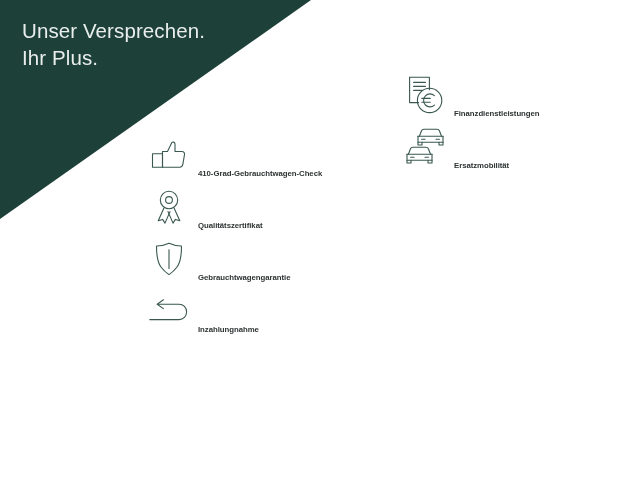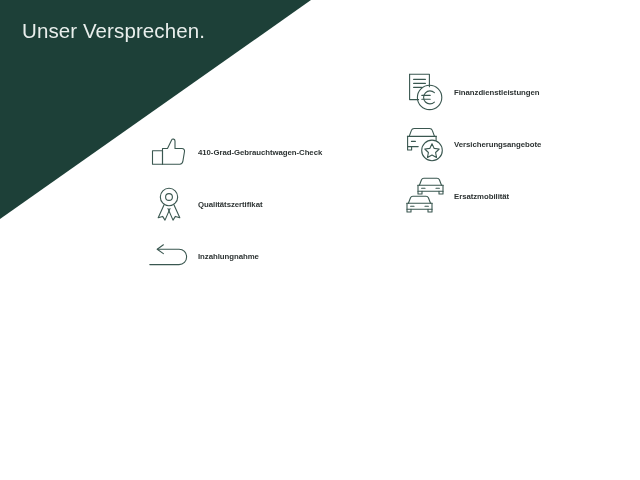--- a/index.html
+++ b/index.html
@@ -42,21 +42,21 @@
   .col {
     position: absolute;
   }
   #col-left  { left: 140px; top: 126px; }
   #col-right { left: 396px; top: 66px; }
 
   .feature {
     position: relative;
     height: 52px;
     display: flex;
-    align-items: center;
+    align-items: flex-end;
   }
   .feature-icon {
     width: 58px;
     height: 46px;
     flex: 0 0 58px;
     display: flex;
     align-items: center;
     justify-content: center;
   }
   .feature-icon svg {
@@ -115,20 +115,21 @@
 
   <svg id="bg-shapes" viewBox="0 0 640 480">
     <rect x="0" y="0" width="640" height="480" fill="#ffffff"></rect>
     <polygon points="0,0 311,0 0,219" fill="#1d4038"></polygon>
     <polygon points="640,379 640,462 228,462" fill="#1d4038"></polygon>
     <rect x="0" y="462" width="640" height="18" fill="#ec6608"></rect>
   </svg>
 
   <div class="headline">
     <span class="headline-line">Unser Versprechen.</span>
+    <span class="headline-line">Ihr Plus.</span>
   </div>
 
   <div class="col" id="col-left">
 
     <div class="feature">
       <span class="feature-icon">
         <svg width="36" height="30" viewBox="0 0 36 30" fill="none" stroke="#3a5750" stroke-width="1.1" stroke-linejoin="round" stroke-linecap="round">
           <path d="M11.5 11.5 L16.5 11.5 L20.5 3.2 C21.4 1.3 24 1.9 24 4.1 L24 11.5 L31 11.5 C32.6 11.5 33.8 12.9 33.5 14.5 L31.9 24.2 C31.6 25.9 30.3 27.2 28.8 27.2 L11.5 27.2 Z"></path>
           <rect x="1.5" y="13.8" width="10" height="13.4"></rect>
         </svg>
@@ -141,20 +142,29 @@
         <svg width="30" height="34" viewBox="0 0 30 34" fill="none" stroke="#3a5750" stroke-width="1.1" stroke-linejoin="round" stroke-linecap="round">
           <circle cx="15" cy="10" r="8.7"></circle>
           <circle cx="15" cy="10" r="3.4"></circle>
           <path d="M10.2 17.6 L4.2 30.8 L8.6 29.4 L11 33.1 L16 21.6"></path>
           <path d="M19.8 17.6 L25.8 30.8 L21.4 29.4 L19 33.1 L14 21.6"></path>
         </svg>
       </span>
       <span class="feature-label">Qualitätszertifikat</span>
     </div>
 
+    <div class="feature">
+      <span class="feature-icon">
+        <svg width="28" height="34" viewBox="0 0 28 34" fill="none" stroke="#3a5750" stroke-width="1.1" stroke-linejoin="round" stroke-linecap="round">
+          <path d="M14 1.2 C9.6 3.2 5.4 4 1.6 4 C1.6 4 0.9 17.8 5.8 24.8 C8.6 28.9 11.6 31 14 32.6 C16.4 31 19.4 28.9 22.2 24.8 C27.1 17.8 26.4 4 26.4 4 C22.6 4 18.4 3.2 14 1.2 Z"></path>
+          <path d="M14 7.8 L14 26.4"></path>
+        </svg>
+      </span>
+      <span class="feature-label">Gebrauchtwagengarantie</span>
+    </div>
 
 
     <div class="feature">
       <span class="feature-icon">
         <svg width="40" height="24" viewBox="0 0 40 24" fill="none" stroke="#3a5750" stroke-width="1.1" stroke-linejoin="round" stroke-linecap="round">
           <path d="M0.8 20.6 L30 20.6 C34.4 20.6 37.6 17.2 37.6 12.9 C37.6 8.6 34.4 5.2 30 5.2 L8.4 5.2"></path>
           <path d="M14.4 0.8 L8.2 5.2 L14.4 9.6"></path>
         </svg>
       </span>
       <span class="feature-label">Inzahlungnahme</span>
@@ -174,35 +184,20 @@
           <path d="M6.6 14.4 L14.6 14.4"></path>
           <circle cx="22.6" cy="24.4" r="12.2"></circle>
           <path d="M27.4 19.6 C26.2 18.5 24.6 17.9 22.9 17.9 C19.4 17.9 16.6 20.8 16.6 24.4 C16.6 28 19.4 30.9 22.9 30.9 C24.6 30.9 26.2 30.3 27.4 29.2"></path>
           <path d="M14.8 22.4 L23.2 22.4"></path>
           <path d="M14.8 26.2 L23.2 26.2"></path>
         </svg>
       </span>
       <span class="feature-label">Finanzdienstleistungen</span>
     </div>
 
-    <div class="feature">
-      <span class="feature-icon">
-        <svg width="40" height="36" viewBox="0 0 40 36" fill="none" stroke="#3a5750" stroke-width="1.1" stroke-linejoin="round" stroke-linecap="round">
-          <path d="M4.2 10.4 L6.4 4.4 C6.8 3.2 7.9 2.5 9.1 2.5 L24.6 2.5 C25.8 2.5 26.9 3.2 27.3 4.4 L29.5 10.4"></path>
-          <path d="M2.4 10.4 L31.3 10.4"></path>
-          <path d="M2.6 10.4 L2.6 20.6 L13.2 20.6"></path>
-          <path d="M31.1 10.4 L31.1 14.2"></path>
-          <path d="M2.6 20.6 L2.6 24 L6.6 24 L6.6 20.6"></path>
-          <path d="M6.4 15.4 L10.4 15.4"></path>
-          <circle cx="27" cy="24.4" r="10.3"></circle>
-          <path d="M27 17.8 L29.2 22.4 L34.2 23 L30.6 26.5 L31.5 31.4 L27 29 L22.5 31.4 L23.4 26.5 L19.8 23 L24.8 22.4 Z"></path>
-        </svg>
-      </span>
-      <span class="feature-label">Versicherungsangebote</span>
-    </div>
 
 
 
     <div class="feature">
       <span class="feature-icon">
         <svg width="40" height="38" viewBox="0 0 40 38" fill="none" stroke="#3a5750" stroke-width="1.1" stroke-linejoin="round" stroke-linecap="round">
           <g transform="translate(11,0)">
             <path d="M3.4 8.2 L5.4 3 C5.8 1.9 6.8 1.2 7.9 1.2 L21 1.2 C22.1 1.2 23.1 1.9 23.5 3 L25.5 8.2"></path>
             <path d="M1.8 8.2 L27.1 8.2"></path>
             <path d="M2 8.2 L2 17 L6 17 L6 14.2"></path>

